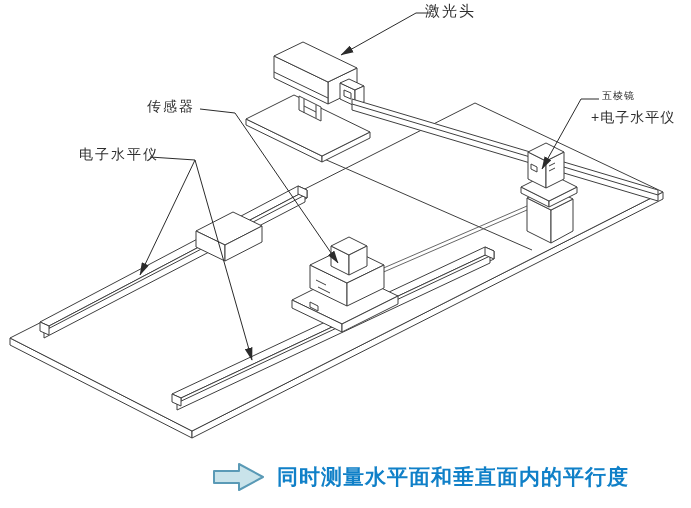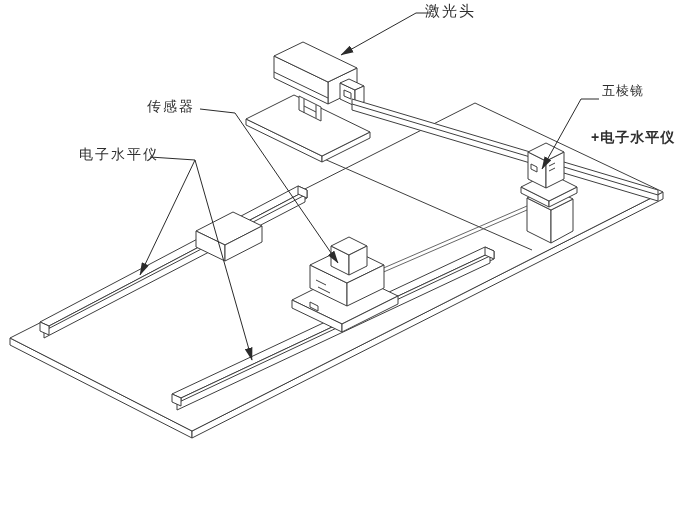--- a/index.html
+++ b/index.html
@@ -13,21 +13,21 @@
   .stage{position:absolute;left:0;top:0;width:691px;height:452px;}
   .lineart{position:absolute;left:0;top:0;}
   .cad-label{
     position:absolute;
     color:#2e2e2e;
     font-size:14px;
     letter-spacing:2px;
     white-space:nowrap;
     line-height:1.1;
   }
-  .cad-label.bold{font-weight:bold;letter-spacing:1px;margin-top:20px;}
+  .cad-label.bold{font-weight:normal;letter-spacing:1px;}
   .caption{
     position:absolute;
     left:394px;top:347px;
     font-size:17px;font-weight:bold;color:#1b1b1b;
     white-space:nowrap;letter-spacing:0.5px;
   }
   .footer{
     position:absolute;left:211px;top:462px;
     display:flex;align-items:center;gap:10px;
   }
@@ -139,19 +139,25 @@
       <path d="M599,99 L581,99 L542,169" marker-end="url(#ah)"></path>
     </g>
   </svg>
 
   <div class="cad-label" style="left:425px;top:3px;font-size:15px;">激光头</div>
 
   <div class="cad-label" style="left:147px;top:99px;">传感器</div>
 
   <div class="cad-label" style="left:79px;top:147px;">电子水平仪</div>
 
-  <div class="cad-label" style="left:602px;top:84px;font-size:13px;letter-spacing:1px;">五棱镜</div>
+  <div class="cad-label" style="left:602px;top:90px;font-size:10px;letter-spacing:1px;">五棱镜</div>
 
   <div class="cad-label bold" style="left:591px;top:110px;">+电子水平仪</div>
 
 
+  <div class="footer">
+    <svg width="56" height="30" viewBox="0 0 56 30">
+      <polygon points="3,9 28,9 28,2 52,15 28,28 28,21 3,21" fill="#c9e3ea" stroke="#5a9ab6" stroke-width="2" stroke-linejoin="round"></polygon>
+    </svg>
+    <div class="footer-text" style="color:#1080c8;">同时测量水平面和垂直面内的平行度</div>
+  </div>
 
 </div>
 
 </body></html>

